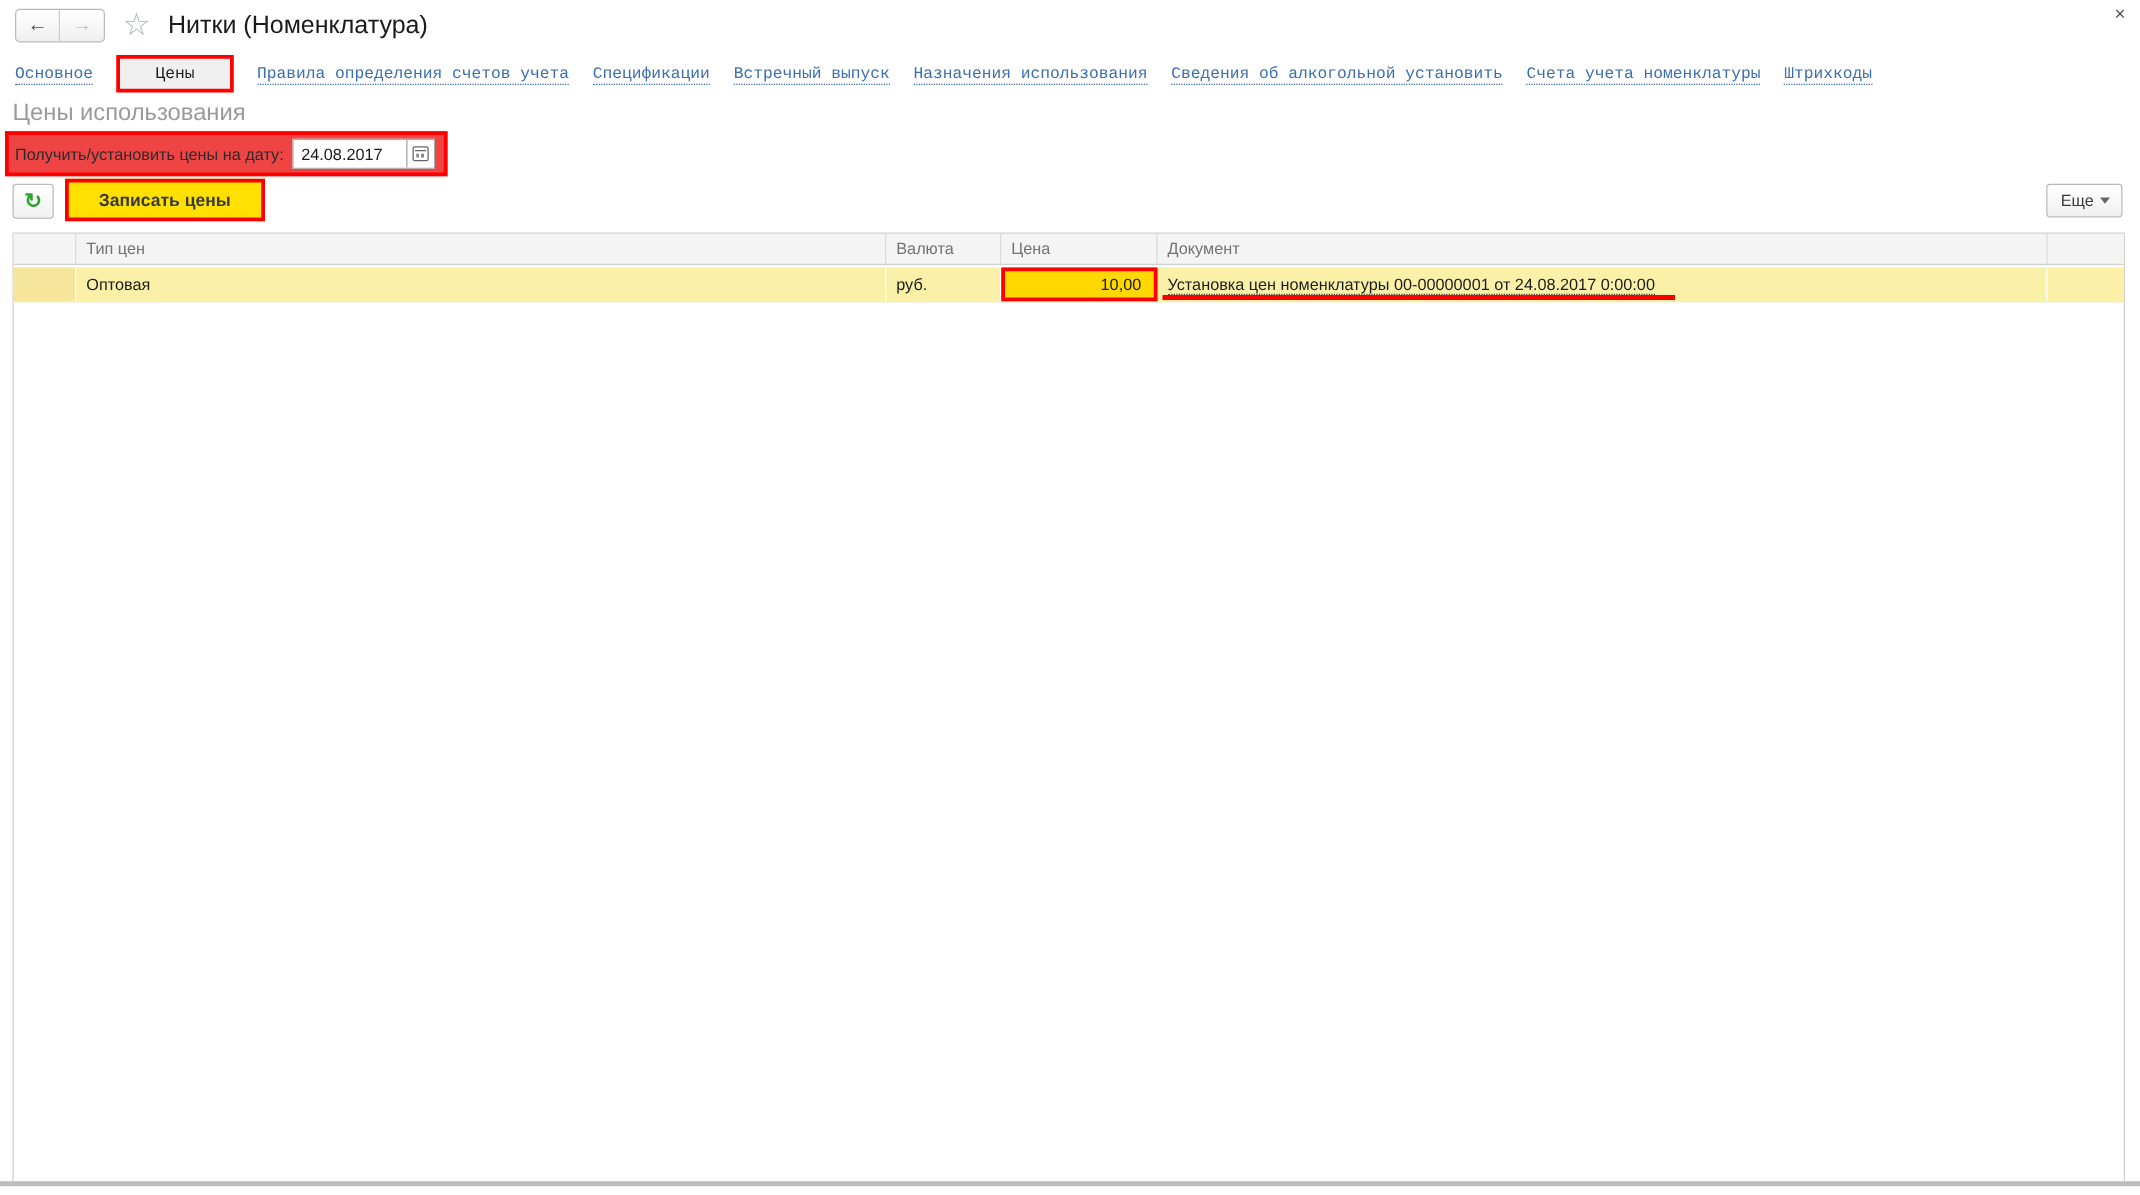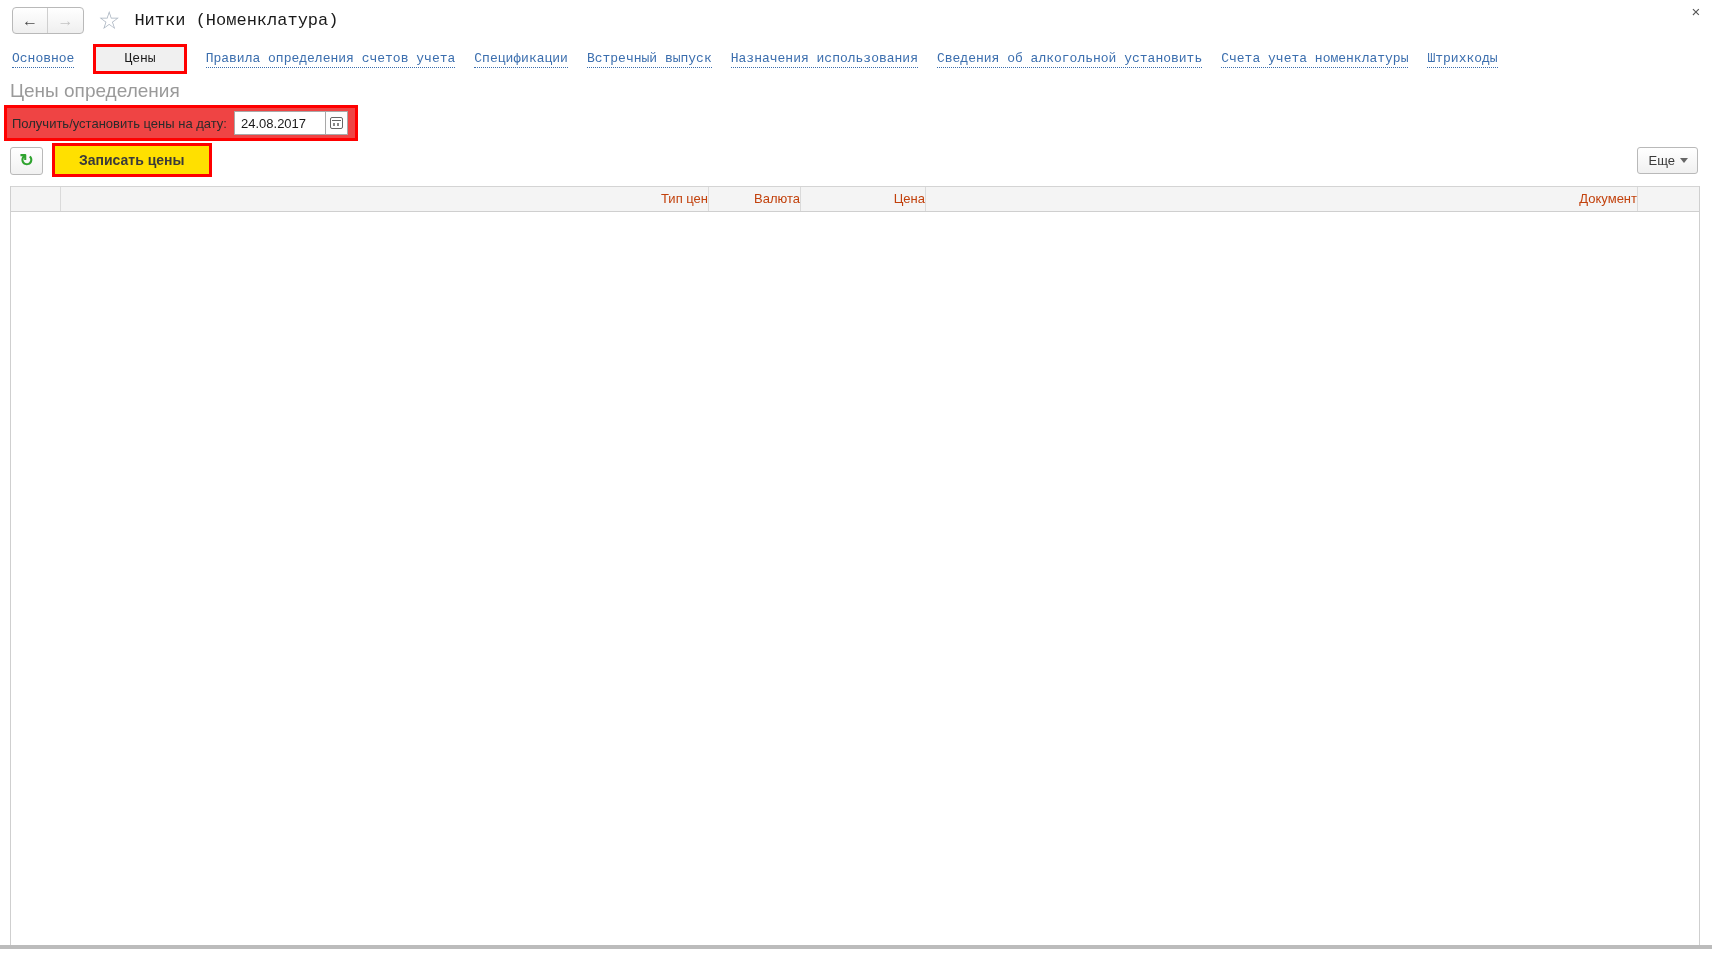--- a/index.html
+++ b/index.html
@@ -8,21 +8,21 @@
   body { position:relative; }
 
   
   .titlebar { position:absolute; top:7px; left:12px; display:flex; align-items:center; }
   .navgroup { display:flex; border:1px solid #b9b9b9; border-radius:4px; overflow:hidden;
     background:linear-gradient(#ffffff,#efefef); height:27px; }
   .navbtn { width:35px; text-align:center; line-height:25px; font-size:16px; cursor:default; }
   .navbtn.back { color:#4a4a4a; border-right:1px solid #cfcfcf; font-weight:bold; }
   .navbtn.fwd  { color:#c3c3c3; font-weight:bold; }
   .star { margin-left:14px; font-size:25px; color:#aab4c0; line-height:25px; }
-  .wintitle { margin-left:14px; font-size:17px; color:#1a1a1a;font-family:Liberation Mono, monospace; }
+  .wintitle { margin-left:14px; font-size:20px; color:#1a1a1a; }
   .closebtn { position:absolute; top:3px; right:7px; font-size:15px; color:#555; width:18px;
     text-align:center; cursor:default; }
 
   
   .tabs { position:absolute; top:44px; left:12px; display:flex; align-items:center; gap:19px;
     white-space:nowrap; }
   .tablink { color:#3b6eae; border-bottom:1px dotted #3b6eae; line-height:16px; cursor:pointer;font-family:Liberation Mono, monospace; }
   .tablink.active { color:#1a1a1a; border:3px solid #ff0000; background:#f0f0f0;
     padding:5px 28px; line-height:14px; }
 
@@ -52,21 +52,21 @@
   .more-btn { position:absolute; top:147px; right:14px; border:1px solid #b9b9b9; border-radius:3px;
     background:linear-gradient(#ffffff,#f0f0f0); padding:5px 9px 5px 11px; color:#3a3a3a;
     display:flex; align-items:center; gap:5px; cursor:pointer; }
   .dd-arrow { width:0; height:0; border-left:4px solid transparent; border-right:4px solid transparent;
     border-top:5px solid #666; display:inline-block; }
 
   
   .table-wrap { position:absolute; top:186px; left:10px; width:1690px; height:759px;
     border-left:1px solid #cfcfcf; border-right:1px solid #cfcfcf; background:#fff; }
   .thead { display:flex; height:26px; background:#f4f4f4; border-top:1px solid #d4d4d4;
-    border-bottom:1px solid #cfcfcf; color:#c2410c;text-align:right; }
+    border-bottom:1px solid #cfcfcf; color:#737373; }
   .thead .cell { line-height:24px; padding-left:8px; border-right:1px solid #dadada; overflow:hidden; }
   .thead .cell:last-child { border-right:0; }
   .trow { display:flex; height:28px; background:#fbf0a8; margin-top:2px;
     border-bottom:1px solid #ececec; }
   .trow .cell { line-height:27px; padding-left:8px; border-right:1px solid #fff;
     overflow:visible; white-space:nowrap; color:#1a1a1a; }
   .trow .cell:last-child { border-right:0; }
   .c0 { width:50px; padding-left:0 !important; }
   .c1 { width:648px; }
   .c2 { width:92px; }
@@ -100,21 +100,21 @@
   <span class="tablink active">Цены</span>
   <span class="tablink">Правила определения счетов учета</span>
   <span class="tablink">Спецификации</span>
   <span class="tablink">Встречный выпуск</span>
   <span class="tablink">Назначения использования</span>
   <span class="tablink">Сведения об алкогольной установить</span>
   <span class="tablink">Счета учета номенклатуры</span>
   <span class="tablink">Штрихкоды</span>
 </div>
 
-<div class="section-title">Цены определения</div>
+<div class="section-title">Цены использования</div>
 
 <div class="date-row">
   <span class="date-label">Получить/установить цены на дату:</span>
   <span class="date-input-group">
     <input class="date-input" type="text" value="24.08.2017" style="">
     <span class="cal-btn">
       <span class="cal-icon"></span>
     </span>
   </span>
 </div>
@@ -132,15 +132,25 @@
 
 <div class="table-wrap">
   <div class="thead">
     <div class="cell c0"></div>
     <div class="cell c1">Тип цен</div>
     <div class="cell c2">Валюта</div>
     <div class="cell c3">Цена</div>
     <div class="cell c4">Документ</div>
     <div class="cell c5"></div>
   </div>
+  <div class="trow">
+    <div class="cell c0"></div>
+    <div class="cell c1">Оптовая</div>
+    <div class="cell c2">руб.</div>
+    <div class="cell c3 price-cell">10,00</div>
+    <div class="cell c4">
+      <span class="doc-link">Установка цен номенклатуры 00-00000001 от 24.08.2017 0:00:00</span>
+    </div>
+    <div class="cell c5"></div>
+  </div>
 </div>
 
 <div class="bottom-bar"></div>
 
 </body></html>

